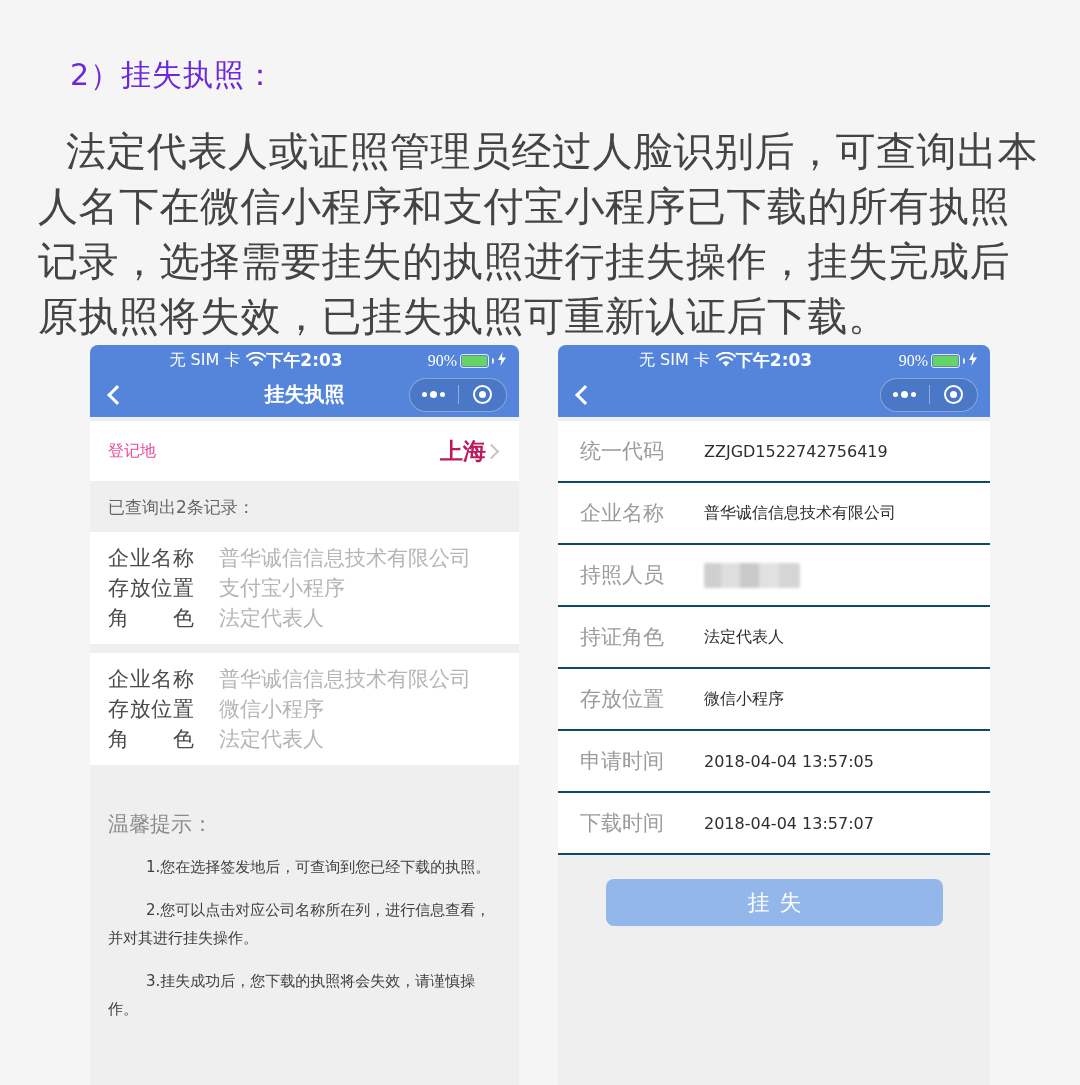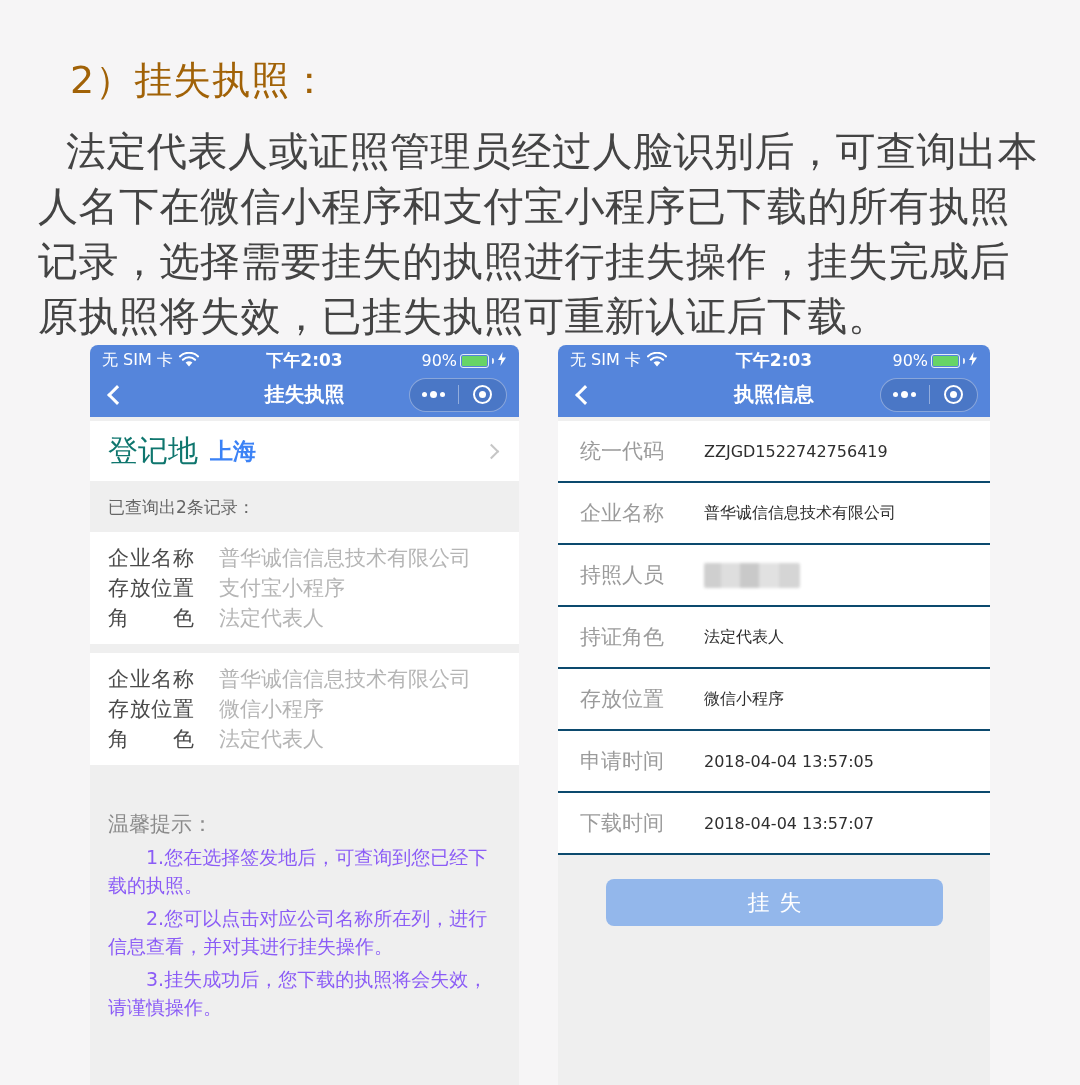--- a/index.html
+++ b/index.html
@@ -6,44 +6,44 @@
   html,body { width:1080px; height:1085px; }
   body {
     position:relative;
     background:#F6F5F6;
     font-family:"DejaVu Sans","Liberation Sans",sans-serif;
     overflow:hidden;
   }
   
   .doc-heading {
     position:absolute; left:70px; top:55px;
-    font-size:38px; color:#a16207; letter-spacing:1px;
+    font-size:30px; color:#6d28d9; letter-spacing:1px;
   }
   .doc-paragraph {
     position:absolute; left:38px; top:124px; width:1010px;
     font-size:40px; line-height:55px; color:#444444;
     text-indent:28px; letter-spacing:0.5px;
   }
   
   .phone {
     position:absolute; top:345px; bottom:0;
     background:#EFEFEF; border-radius:8px 8px 0 0; overflow:hidden;
     display:flex; flex-direction:column;
   }
   .phone-left  { left:90px;  width:429px; }
   .phone-right { left:558px; width:432px; }
 
   .phone-header { background:#5585DB; height:72px; flex:none; }
   .status-bar {
     height:27px; display:flex; align-items:center;
     padding:4px 12px 0 12px; color:#fff; font-size:16px;
   }
-  .status-left  { flex:1; display:flex; align-items:center; gap:6px; }
+  .status-left  { flex:1; display:flex; align-items:center; gap:6px;justify-content:flex-end; }
   .status-time  { font-weight:600; font-size:17px; }
-  .status-right { flex:1; display:flex; align-items:center; justify-content:flex-end; gap:3px; }
+  .status-right { flex:1; display:flex; align-items:center; justify-content:flex-end; gap:3px;font-family:Liberation Serif, serif; }
   .wifi-icon { display:inline-block; margin-top:2px; }
   .battery {
     display:inline-block; width:29px; height:14px;
     border:1px solid rgba(255,255,255,0.85); border-radius:3px; padding:1px;
   }
   .battery-fill { display:block; width:100%; height:100%; background:#67D467; border-radius:1px; }
   .battery-tip  { width:2px; height:6px; background:rgba(255,255,255,0.85); border-radius:0 2px 2px 0; }
 
   .nav-bar { height:45px; position:relative; display:flex; align-items:center; }
   .back-chevron {
@@ -69,38 +69,38 @@
     width:19px; height:19px; border:2px solid #fff; border-radius:50%;
     display:flex; align-items:center; justify-content:center;
   }
   .target-dot { width:7px; height:7px; background:#fff; border-radius:50%; }
 
   
   .registry-row {
     margin-top:4px; background:#fff; height:60px;
     display:flex; align-items:center; padding:0 18px; cursor:pointer;
   }
-  .registry-label { width:96px; color:#0f766e; font-size:30px; }
-  .registry-value { flex:1; color:#3b82f6; font-size:23px; font-weight:600; margin-left:6px; }
+  .registry-label { width:96px; color:#ec4899; font-size:16px; }
+  .registry-value { flex:1; color:#be185d; font-size:23px; font-weight:600; margin-left:6px;text-align:right; }
   .chevron-right {
     width:11px; height:11px; margin-right:4px;
     border-top:2px solid #C6C6C6; border-right:2px solid #C6C6C6;
     transform:rotate(45deg);
   }
   .result-banner { height:51px; line-height:53px; padding-left:18px; color:#666; font-size:17px; }
   .record-card { background:#fff; padding:11px 18px; margin-bottom:9px; cursor:pointer; }
   .card-row { display:flex; line-height:30px; font-size:21px; }
   .card-label {
     width:86px; flex:none; color:#4A4A4A;
     text-align:justify; text-align-last:justify;
   }
   .card-value { margin-left:25px; color:#B5B5B5; }
   .tips { padding:36px 22px 0 18px; }
   .tips-title { font-size:21px; color:#8B8B8B; }
-  .tip-item { font-size:19px; line-height:28px; color:#8b5cf6; text-indent:38px; margin-top:5px; }
+  .tip-item { font-size:15px; line-height:28px; color:#404040; text-indent:38px; margin-top:15px; }
 
   
   .info-list { margin-top:4px; background:#fff; }
   .info-row {
     height:62px; display:flex; align-items:center; padding:0 22px;
     border-bottom:2px solid #0c4a6e;
   }
   .info-label { width:101px; flex:none; color:#9B9B9B; font-size:21px; }
   .info-value { color:#2E2E2E; font-size:16px; margin-left:23px; }
   .masked-blob {
@@ -235,21 +235,20 @@
         <span class="battery-tip"></span>
         <span>
           <svg width="10" height="14" viewBox="0 0 10 14">
               <path d="M5.6,0 L1,8 H4.4 L3.4,14 L9,5.4 H5 Z" fill="#fff"></path>
             </svg>
         </span>
       </span>
     </div>
     <div class="nav-bar">
       <span class="back-chevron"></span>
-      <span class="nav-title">执照信息</span>
       <span class="capsule">
         <span class="capsule-half">
           <span class="dot"></span>
             <span class="dot dot-mid"></span>
             <span class="dot"></span>
         </span>
         <span class="capsule-divider"></span>
         <span class="capsule-half">
           <span class="target-ring">
               <span class="target-dot"></span>

